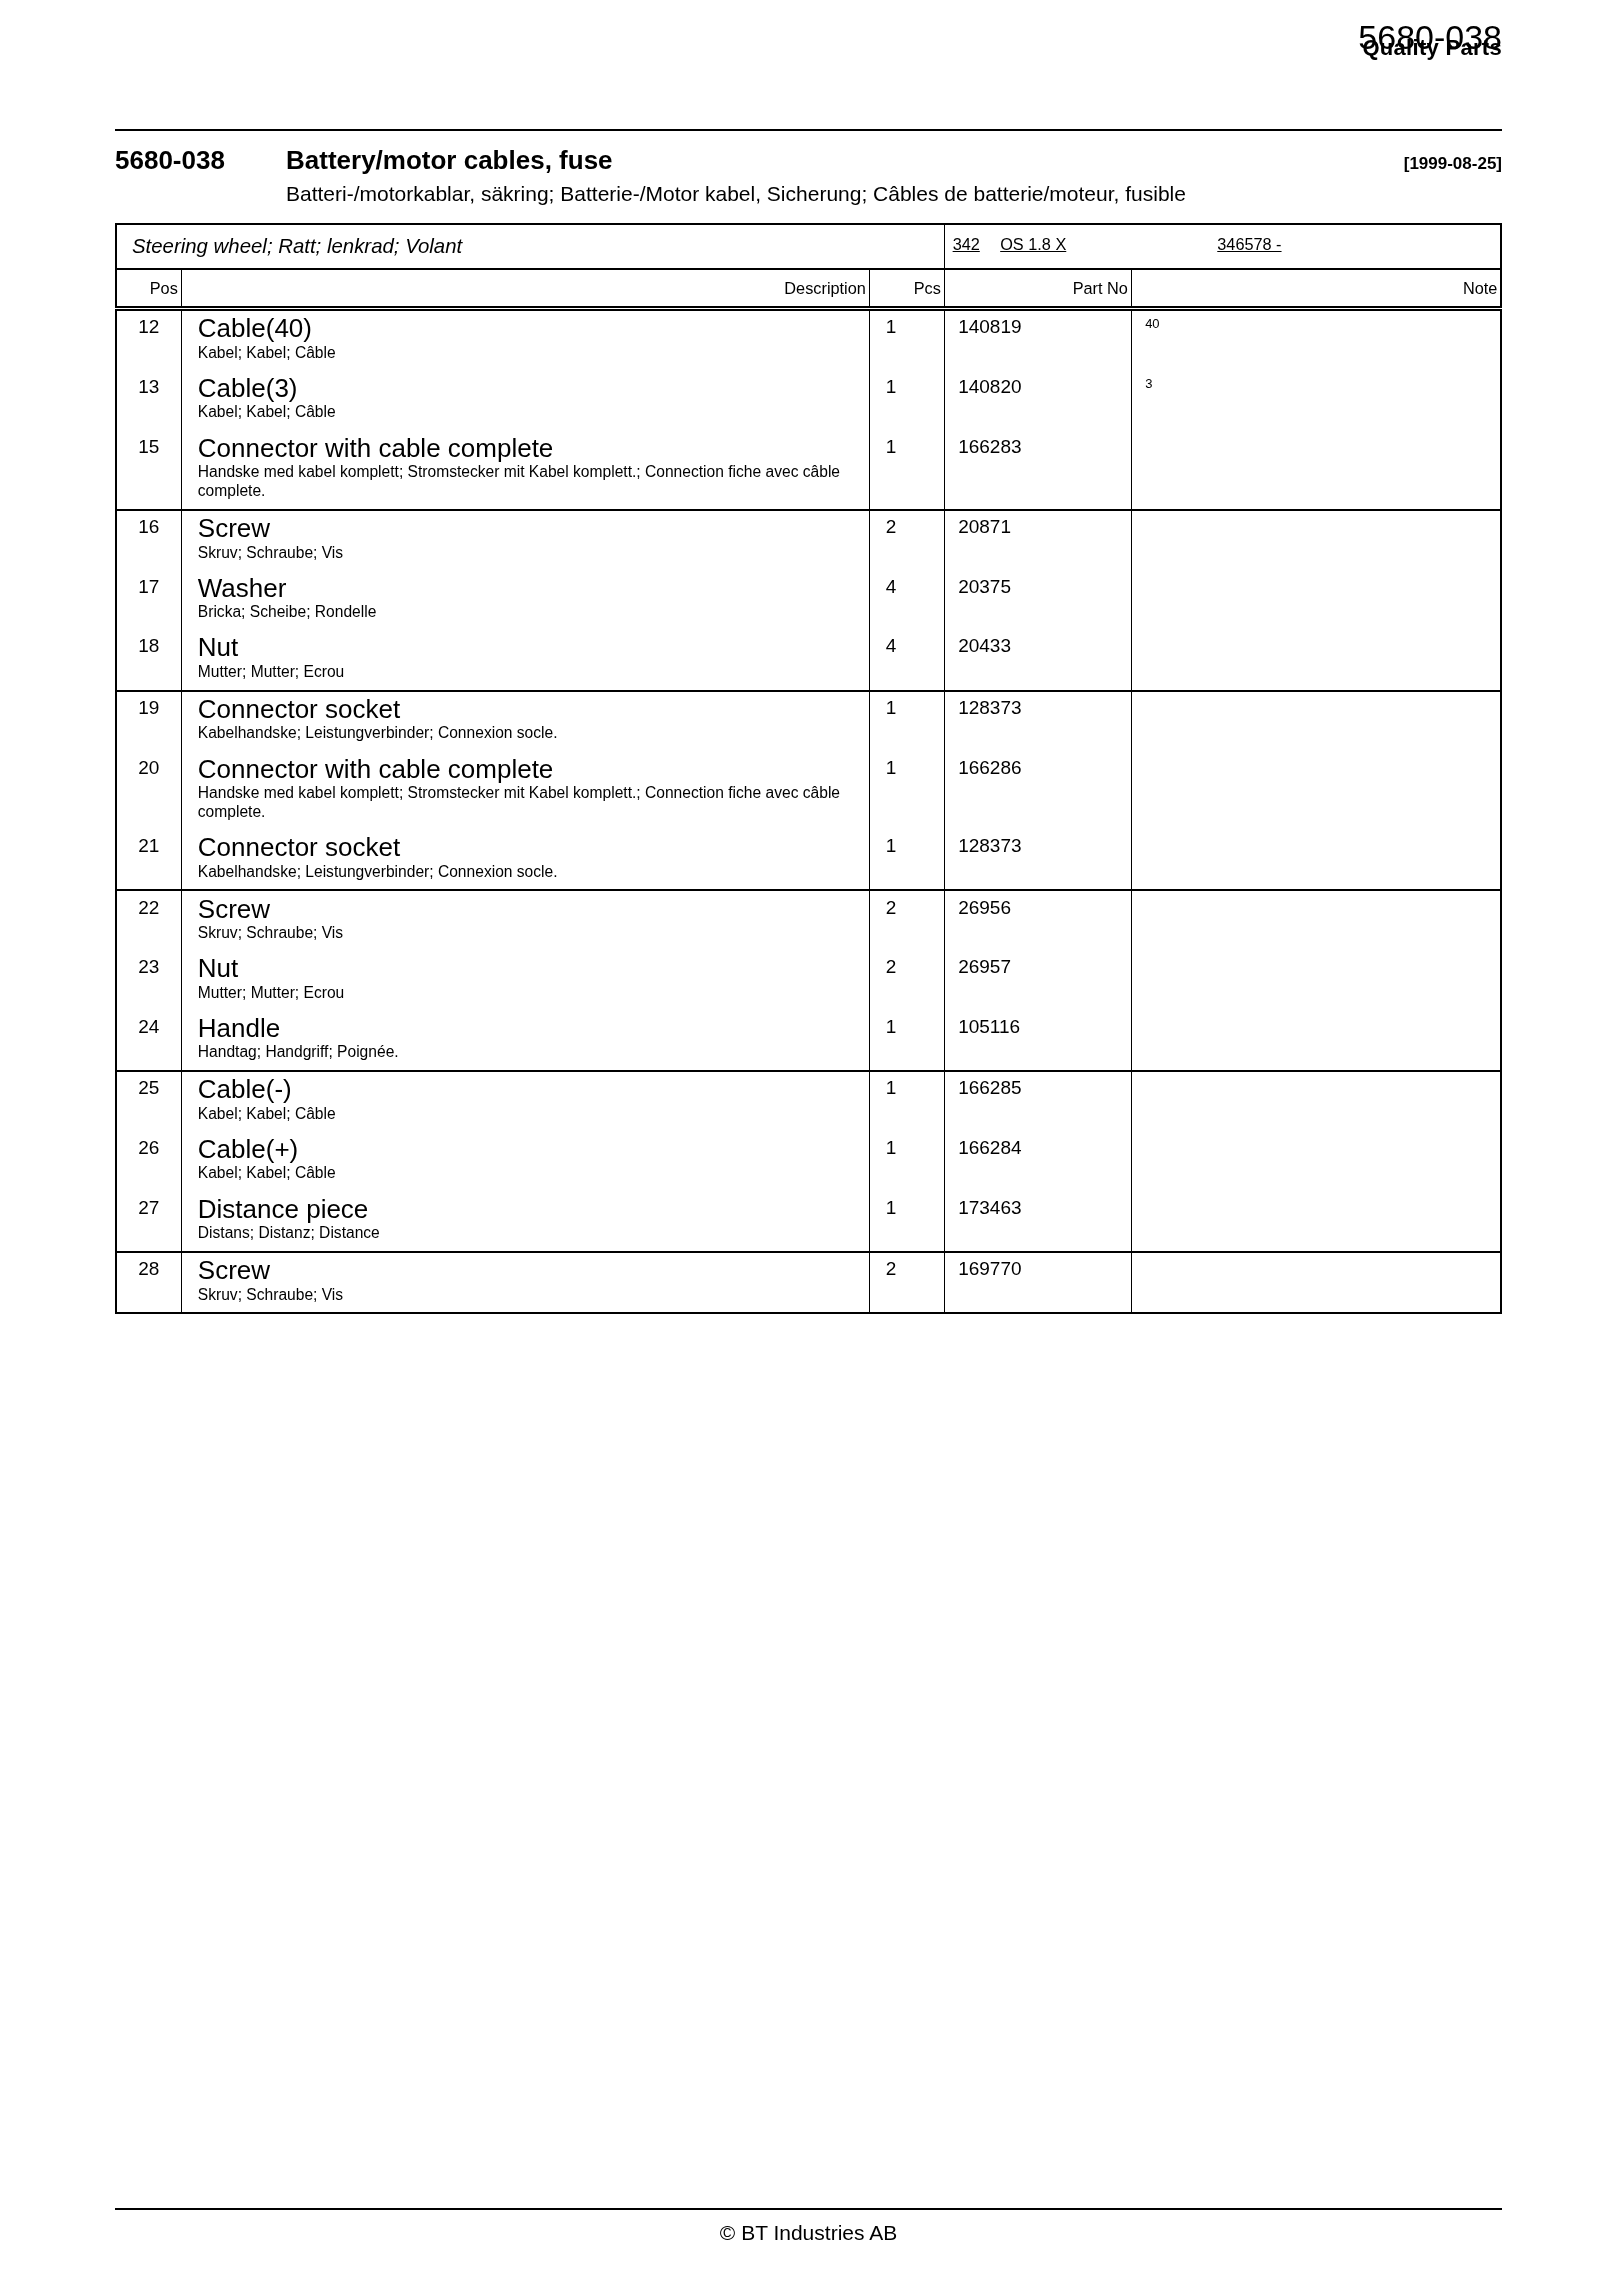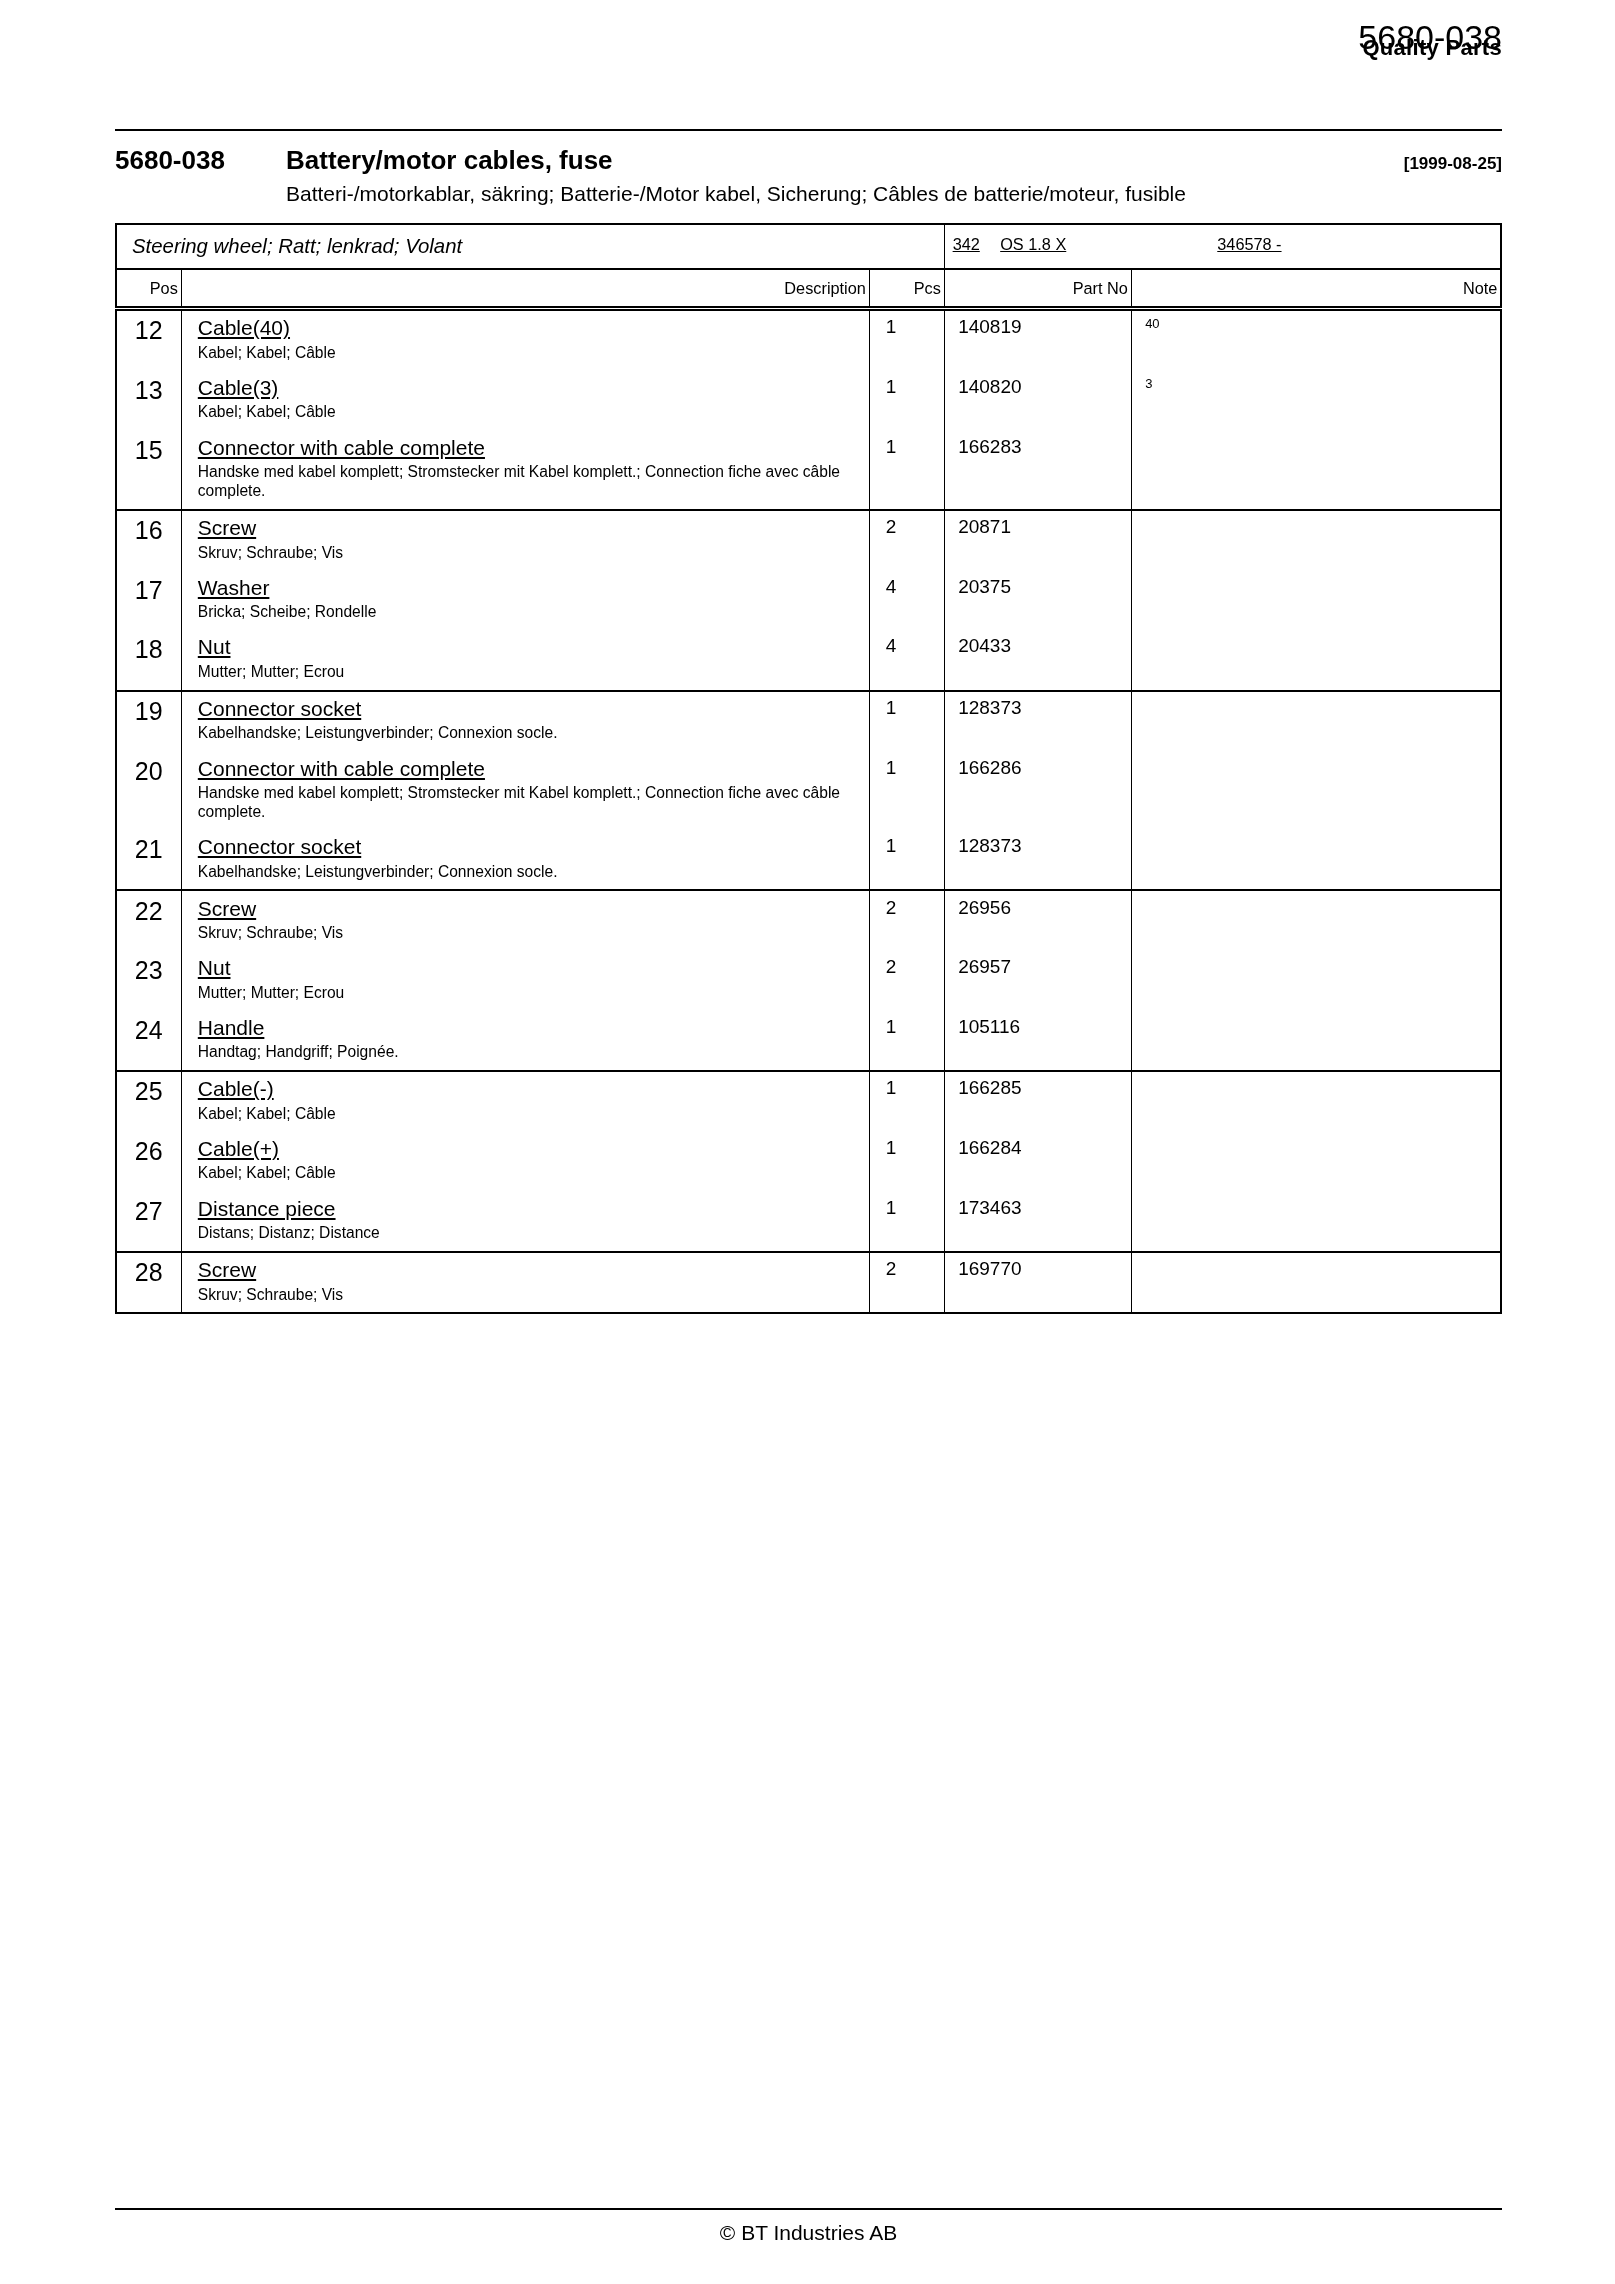--- a/index.html
+++ b/index.html
@@ -111,23 +111,23 @@
     padding: 8.8px 2.7px 8.1px 2.7px;
     border-bottom: 5.4px double #000;
   }
 
   .parts-table tbody td {
     padding-top: 5.4px;
     padding-bottom: 8.8px;
   }
   .group-start td { border-top: 2px solid #000; }
 
-  .c-pos  { text-align: center; font-size: 25px; padding-top: 6.8px; }
+  .c-pos  { text-align: center; font-size: 19px; padding-top: 6.8px; }
   .c-desc { padding-left: 16.3px; padding-right: 13.6px; }
-  .desc-main { font-size: 21px; line-height: 24.4px; text-decoration: underline; }
+  .desc-main { font-size: 26px; line-height: 24.4px; }
   .desc-sub  { font-size: 15.6px; line-height: 19px; margin-top: 2px; }
   .c-pcs  { font-size: 19px; padding-left: 16.3px; padding-top: 6.8px; }
   .c-part { font-size: 19px; padding-left: 13.6px; padding-top: 6.8px; }
   .c-note { font-size: 13px; padding-left: 13.6px; padding-top: 6.8px; }
 
   
   .doc-footer {
     position: absolute;
     left: 115px;
     right: 114px;

